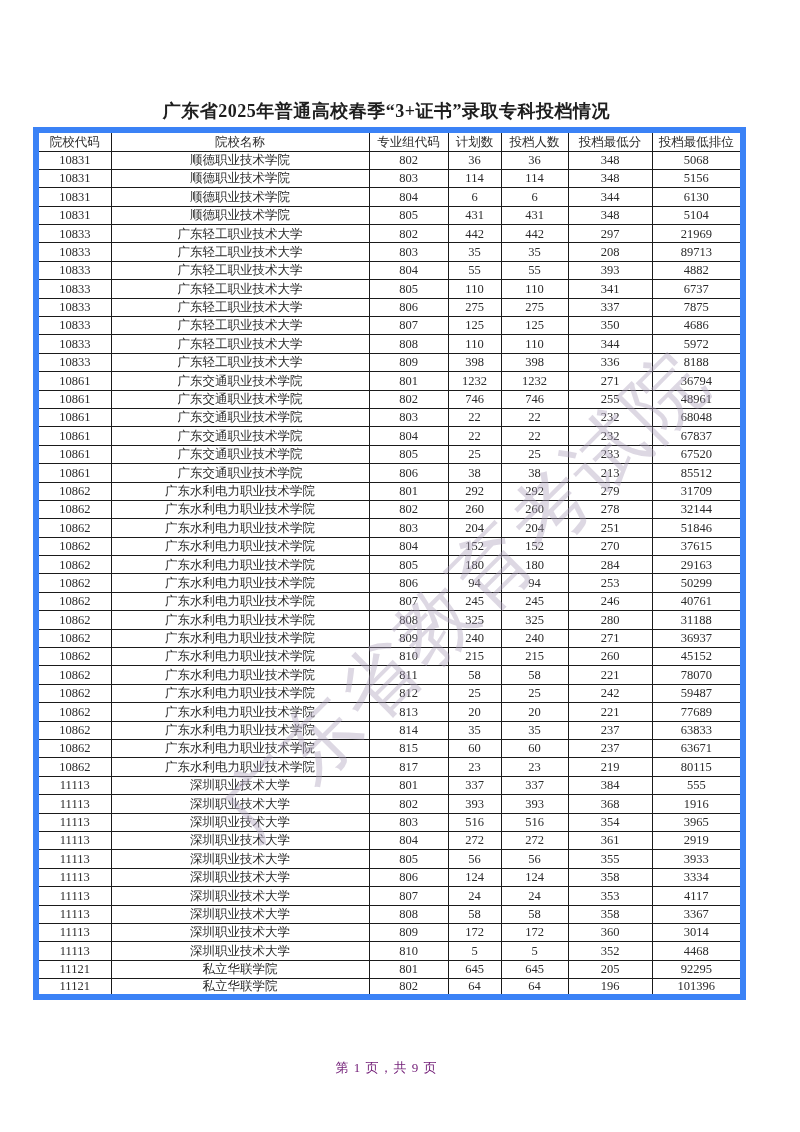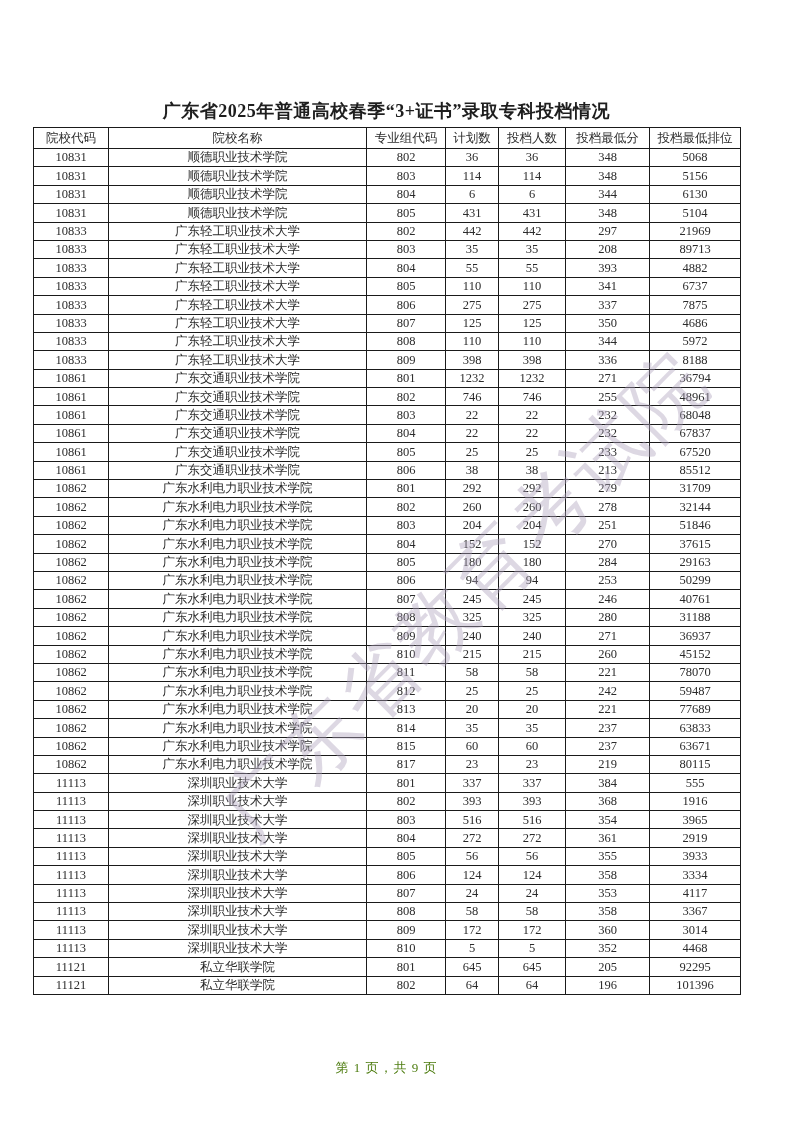--- a/index.html
+++ b/index.html
@@ -25,21 +25,21 @@
     letter-spacing: 0.5px;
     color: #1e1e1e;
     white-space: nowrap;
   }
   table.admission {
     position: absolute;
     top: 127px; left: 33px;
     width: 707px;
     table-layout: fixed;
     border-collapse: collapse;
-    border: 1px solid #3b82f6;
+    border: 6px solid #3b82f6;
   }
   table.admission th, table.admission td {
     border: 1px solid #1a1a1a;
     text-align: center;
     vertical-align: middle;
     font-weight: normal;
     font-size: 12.5px;
     line-height: 1;
     padding: 0 1px;
     overflow: hidden;
@@ -68,21 +68,21 @@
     white-space: nowrap;
     pointer-events: none;
     z-index: 5;
     text-align: center;
   }
   .footer {
     position: absolute;
     top: 1059px; left: 33px; width: 707px;
     text-align: center;
     font-size: 13px;
-    color: #4d7c0f;
+    color: #701a75;
     letter-spacing: 1px;
   }
 </style>
 </head>
 <body>
 
 <div class="page">
 
   <h1 class="title">广东省2025年普通高校春季“3+证书”录取专科投档情况</h1>
 

